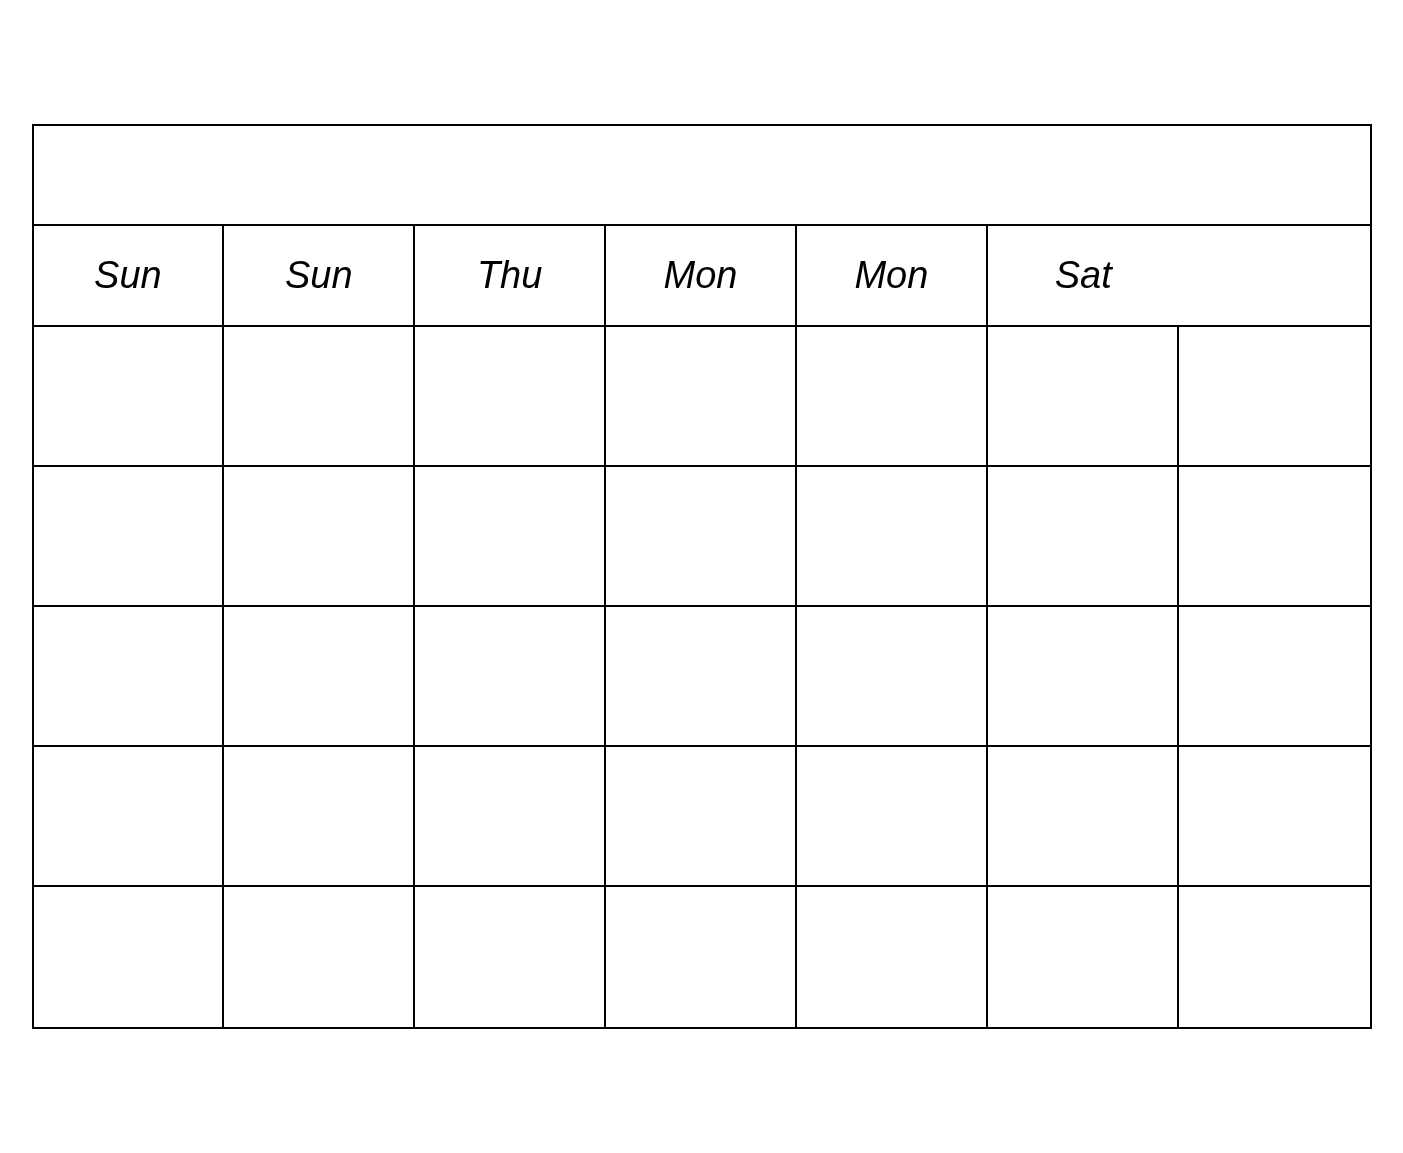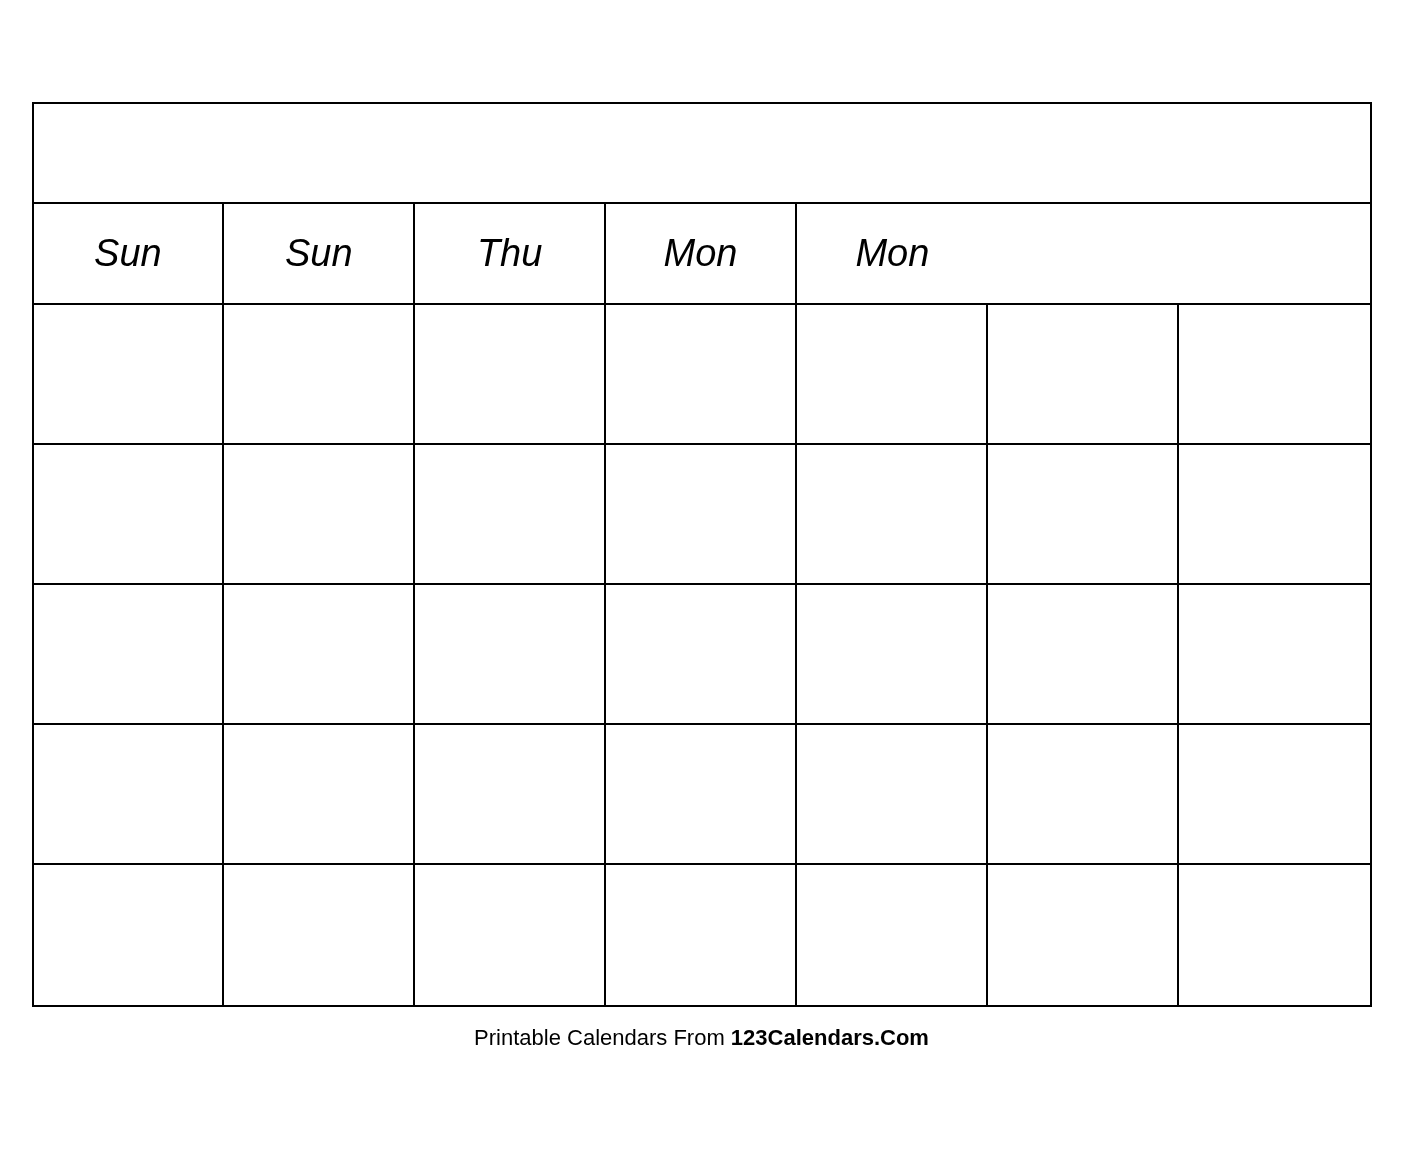--- a/index.html
+++ b/index.html
@@ -112,20 +112,21 @@
     <div class="title-row"></div>
 
     <div class="calendar-grid">
 
       <div class="day-headers">
         <div class="day-header">Sun</div>
         <div class="day-header">Sun</div>
         <div class="day-header">Thu</div>
         <div class="day-header">Mon</div>
         <div class="day-header">Mon</div>
+        <div class="day-header">Sat</div>
       </div>
 
       <div class="calendar-rows">
 
         <div class="calendar-row">
           <div class="calendar-cell"></div>
           <div class="calendar-cell"></div>
           <div class="calendar-cell"></div>
           <div class="calendar-cell"></div>
           <div class="calendar-cell"></div>
@@ -170,16 +171,13 @@
           <div class="calendar-cell"></div>
           <div class="calendar-cell"></div>
           <div class="calendar-cell"></div>
           <div class="calendar-cell"></div>
         </div>
 
       </div>
     </div>
   </div>
 
-  <div class="footer">
-    <span>Printable Calendars From </span><strong>123Calendars.Com</strong>
-  </div>
 </div>
 
 </body></html>

